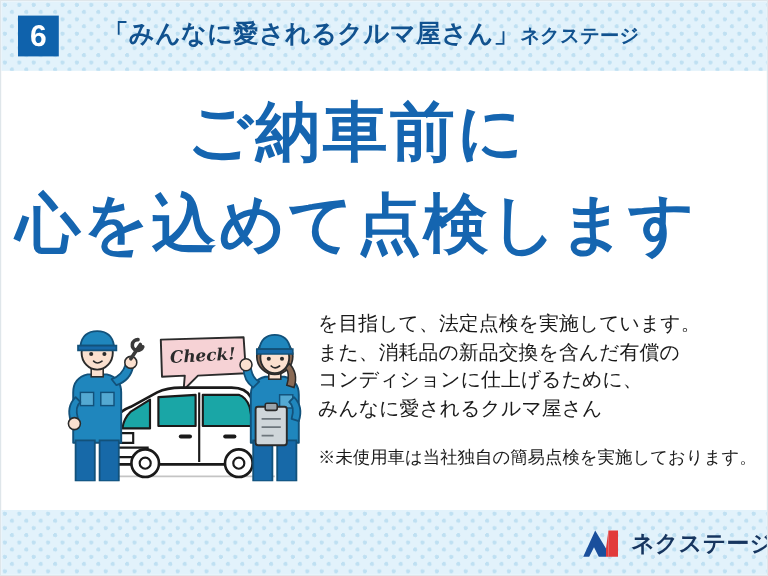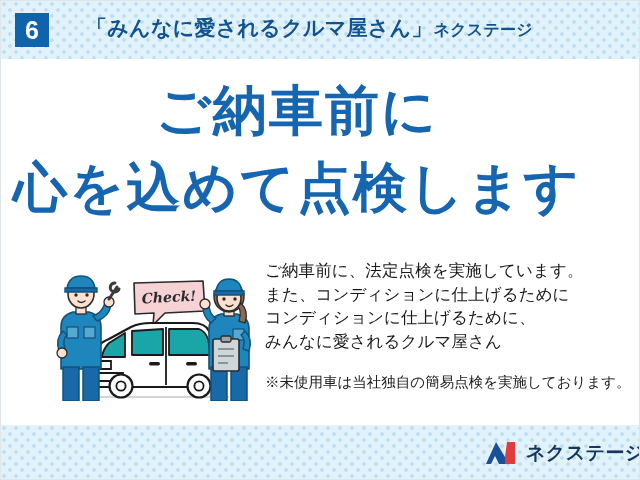--- a/index.html
+++ b/index.html
@@ -286,22 +286,22 @@
         <circle cx="171" cy="30" r="1.7" fill="#2b2b2b"></circle>
         <circle cx="182" cy="30" r="1.7" fill="#2b2b2b"></circle>
         <path d="M173 36 Q176 39 180 36" stroke="#2b2b2b" stroke-width="1.4" fill="none" stroke-linecap="round"></path>
       </g>
     </svg>
 
     <div id="check-bubble-text">Check!</div>
   </div>
 
   <div id="body-copy">
-    <div class="line">ご納車前に、法定点検を実施しています。</div>
-    <div class="line">また、コンディションに仕上げるために</div>
+    <div class="line">を目指して、法定点検を実施しています。</div>
+    <div class="line">また、消耗品の新品交換を含んだ有償の</div>
     <div class="line">コンディションに仕上げるために、</div>
     <div class="line">みんなに愛されるクルマ屋さん</div>
     <div id="body-note">※未使用車は当社独自の簡易点検を実施しております。</div>
   </div>
 
   <div id="footer-band" class="dotband"></div>
 
   <div id="brand-logo">
     <svg id="brand-mark" width="34" height="24" viewBox="0 0 34 24">
       <path d="M1 23 L11 1 L20 16 L20 23 L14 23 L10 15 L6 23 Z" fill="#1a4f9c"></path>

